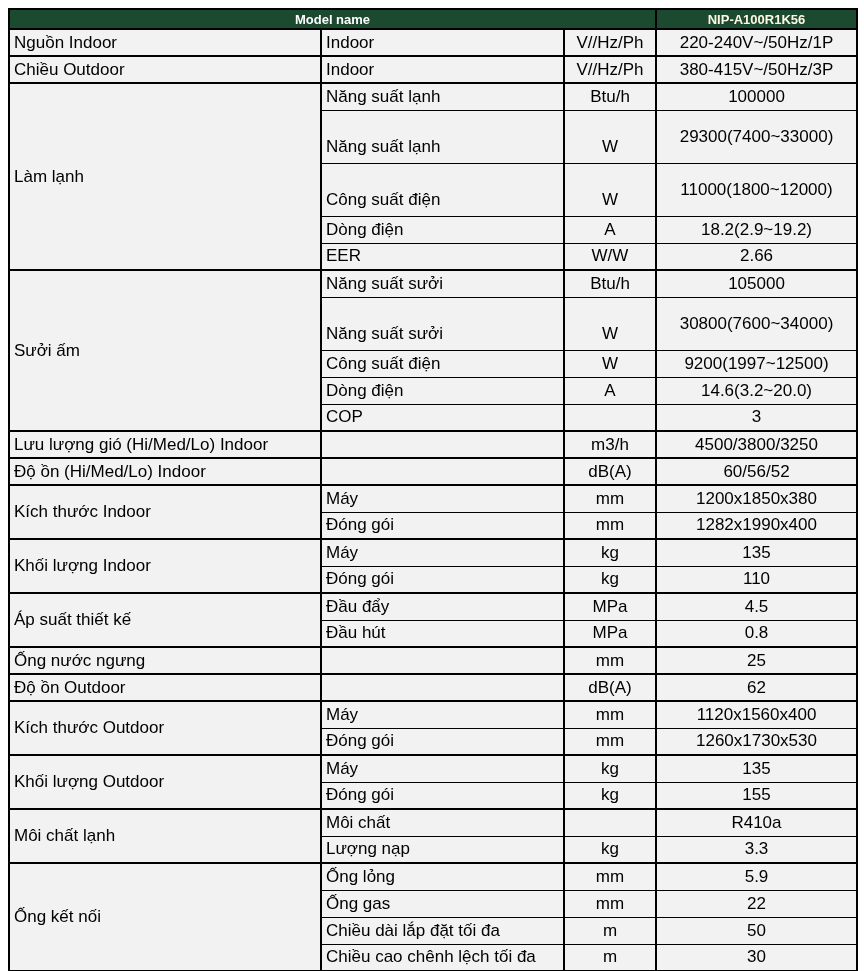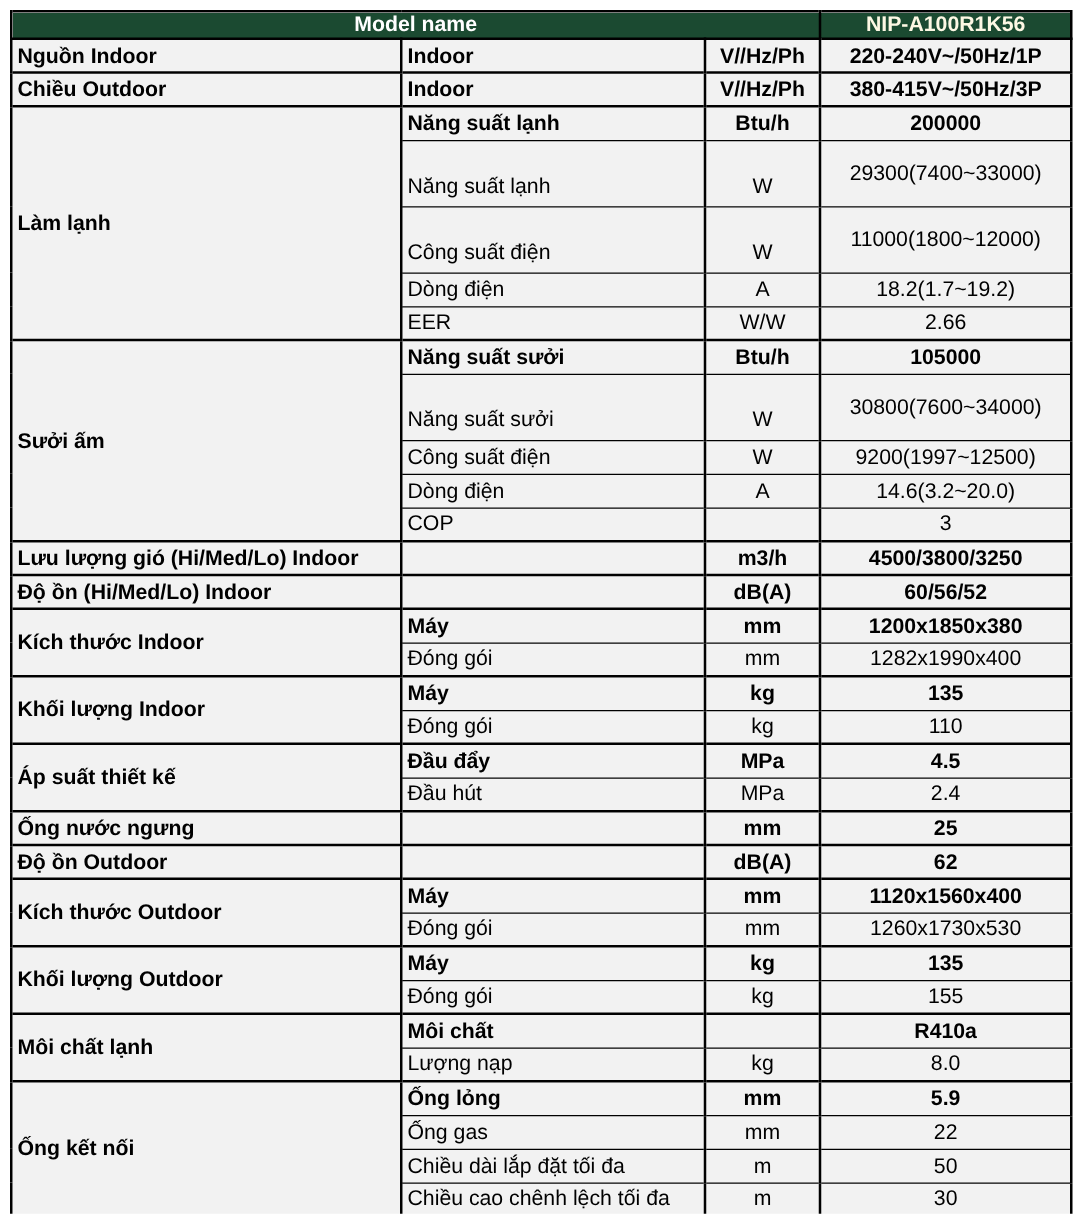--- a/index.html
+++ b/index.html
@@ -38,31 +38,31 @@
     font-size: 17px;
     padding: 0 4px;
     vertical-align: middle;
     overflow: hidden;
     white-space: nowrap;
   }
   tr.header-row th {
     background: var(--header-bg);
     color: var(--header-text);
     font-weight: bold;
-    font-size: 17px;
+    font-size: 13px;
     height: 20px;
     text-align: center;
     border-bottom: 2px solid var(--border-color);
   }
   tr.header-row th.model-value {
     color: var(--model-text);
   }
   tbody tr { height: 27px; }
   tbody tr.tall { height: 53px; }
-  tr.group-start td { border-top: 2px solid var(--border-color); font-weight: bold; }
+  tr.group-start td { border-top: 2px solid var(--border-color); }
   td.col-category, td.col-name { text-align: left; padding-left: 6px; }
   td.col-unit, td.col-value { text-align: center; }
   tr.tall td.col-name, tr.tall td.col-unit {
     vertical-align: bottom;
     padding-bottom: 6px;
   }
 </style>
 </head>
 <body>
 
@@ -90,36 +90,36 @@
         <tr class="group-start">
           <td class="col-category" rowspan="1">Chiều Outdoor</td>
           <td class="col-name">Indoor</td>
           <td class="col-unit">V//Hz/Ph</td>
           <td class="col-value">380-415V~/50Hz/3P</td>
         </tr>
         <tr class="group-start">
           <td class="col-category" rowspan="5">Làm lạnh</td>
           <td class="col-name">Năng suất lạnh</td>
           <td class="col-unit">Btu/h</td>
-          <td class="col-value">200000</td>
+          <td class="col-value">100000</td>
         </tr>
         <tr class="tall">
           <td class="col-name">Năng suất lạnh</td>
           <td class="col-unit">W</td>
           <td class="col-value">29300(7400~33000)</td>
         </tr>
         <tr class="tall">
           <td class="col-name">Công suất điện</td>
           <td class="col-unit">W</td>
           <td class="col-value">11000(1800~12000)</td>
         </tr>
         <tr>
           <td class="col-name">Dòng điện</td>
           <td class="col-unit">A</td>
-          <td class="col-value">18.2(1.7~19.2)</td>
+          <td class="col-value">18.2(2.9~19.2)</td>
         </tr>
         <tr>
           <td class="col-name">EER</td>
           <td class="col-unit">W/W</td>
           <td class="col-value">2.66</td>
         </tr>
         <tr class="group-start">
           <td class="col-category" rowspan="5">Sưởi ấm</td>
           <td class="col-name">Năng suất sưởi</td>
           <td class="col-unit">Btu/h</td>
@@ -181,21 +181,21 @@
         </tr>
         <tr class="group-start">
           <td class="col-category" rowspan="2">Áp suất thiết kế</td>
           <td class="col-name">Đầu đẩy</td>
           <td class="col-unit">MPa</td>
           <td class="col-value">4.5</td>
         </tr>
         <tr>
           <td class="col-name">Đầu hút</td>
           <td class="col-unit">MPa</td>
-          <td class="col-value">2.4</td>
+          <td class="col-value">0.8</td>
         </tr>
         <tr class="group-start">
           <td class="col-category" rowspan="1">Ống nước ngưng</td>
           <td class="col-name"></td>
           <td class="col-unit">mm</td>
           <td class="col-value">25</td>
         </tr>
         <tr class="group-start">
           <td class="col-category" rowspan="1">Độ ồn Outdoor</td>
           <td class="col-name"></td>
@@ -226,21 +226,21 @@
         </tr>
         <tr class="group-start">
           <td class="col-category" rowspan="2">Môi chất lạnh</td>
           <td class="col-name">Môi chất</td>
           <td class="col-unit"></td>
           <td class="col-value">R410a</td>
         </tr>
         <tr>
           <td class="col-name">Lượng nạp</td>
           <td class="col-unit">kg</td>
-          <td class="col-value">8.0</td>
+          <td class="col-value">3.3</td>
         </tr>
         <tr class="group-start">
           <td class="col-category" rowspan="4">Ống kết nối</td>
           <td class="col-name">Ống lỏng</td>
           <td class="col-unit">mm</td>
           <td class="col-value">5.9</td>
         </tr>
         <tr>
           <td class="col-name">Ống gas</td>
           <td class="col-unit">mm</td>

